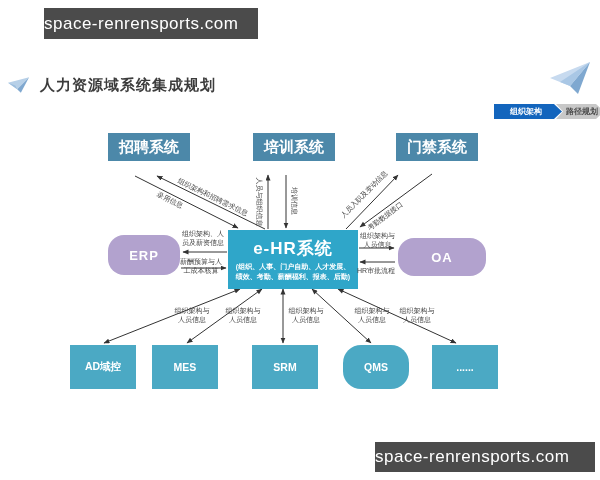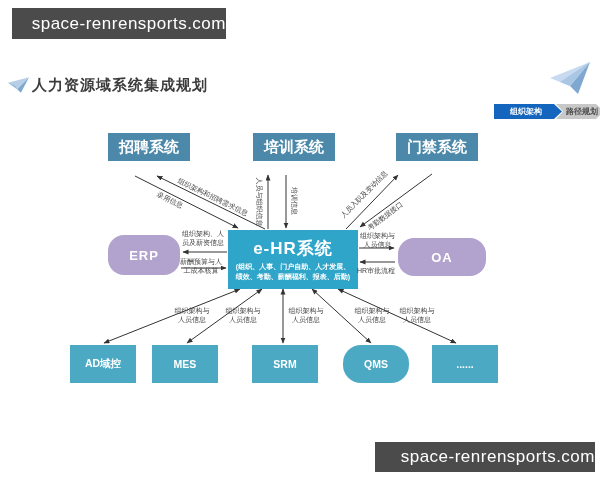--- a/index.html
+++ b/index.html
@@ -1,36 +1,36 @@
 <!DOCTYPE html>
 <html><head>
 <meta charset="utf-8">
 <style>
   html,body{margin:0;padding:0;}
   body{
     width:600px;height:480px;position:relative;background:#ffffff;
     font-family:"Liberation Sans","DejaVu Sans",sans-serif;overflow:hidden;
   }
   .banner{position:absolute;background:#4b4b4b;color:#fff;font-size:17px;
-    display:flex;align-items:center;justify-content:flex-end;letter-spacing:.5px;}
+    display:flex;align-items:center;justify-content:flex-start;letter-spacing:.5px;margin-left:32px;}
   .banner-top{left:12px;top:8px;width:214px;height:31px;}
   .banner-bottom{right:5px;bottom:8px;width:220px;height:30px;}
-  .page-title-row{position:absolute;left:8px;top:76px;display:flex;align-items:center;gap:2px;}
+  .page-title-row{position:absolute;left:8px;top:76px;display:flex;align-items:center;gap:10px;}
   .page-title{font-size:15px;font-weight:bold;color:#3c3c3c;letter-spacing:1px;}
   .tabs{position:absolute;top:104px;left:494px;display:flex;align-items:center;height:15px;}
   .tab{font-size:8px;line-height:15px;height:15px;text-align:center;font-weight:bold;}
   .tab-blue{width:68px;background:#1365bd;color:#fff;
     clip-path:polygon(0 0,60px 0,68px 50%,60px 100%,0 100%);padding-right:4px;box-sizing:border-box;}
   .tab-gray{width:48px;margin-left:-6px;background:#c8c8c8;color:#4a4a4a;
     clip-path:polygon(0 0,40px 0,48px 50%,40px 100%,0 100%,7px 50%);padding-left:4px;box-sizing:border-box;}
   .box{position:absolute;display:flex;align-items:center;justify-content:center;
     color:#fff;font-weight:bold;text-align:center;}
   .box-top{background:#4c88a9;font-size:15px;width:82px;height:28px;top:133px;}
   .box-purple{background:#b2a2ce;font-size:13px;letter-spacing:1px;border-radius:16px;}
-  .box-bottom{background:#4ba9c4;font-size:10.5px;width:66px;height:38px;top:345px;}
+  .box-bottom{background:#4ba9c4;font-size:10.5px;width:66px;height:44px;top:345px;}
   .box-ehr{left:228px;top:230px;width:130px;height:59px;background:#2fa6c9;
     flex-direction:column;gap:2px;}
   .ehr-title{font-size:17px;font-weight:bold;letter-spacing:1px;}
   .ehr-subtitle{font-size:7px;font-weight:bold;line-height:1.4;padding:0 7px;}
   .flow-label{position:absolute;font-size:7px;color:#3f3f3f;line-height:1.3;text-align:center;}
   .rot{white-space:nowrap;}
   svg.arrows{position:absolute;left:0;top:0;pointer-events:none;}
   .plane-small{width:22px;height:17px;}
   .plane-big{position:absolute;left:548px;top:60px;width:44px;height:36px;}
 </style>

